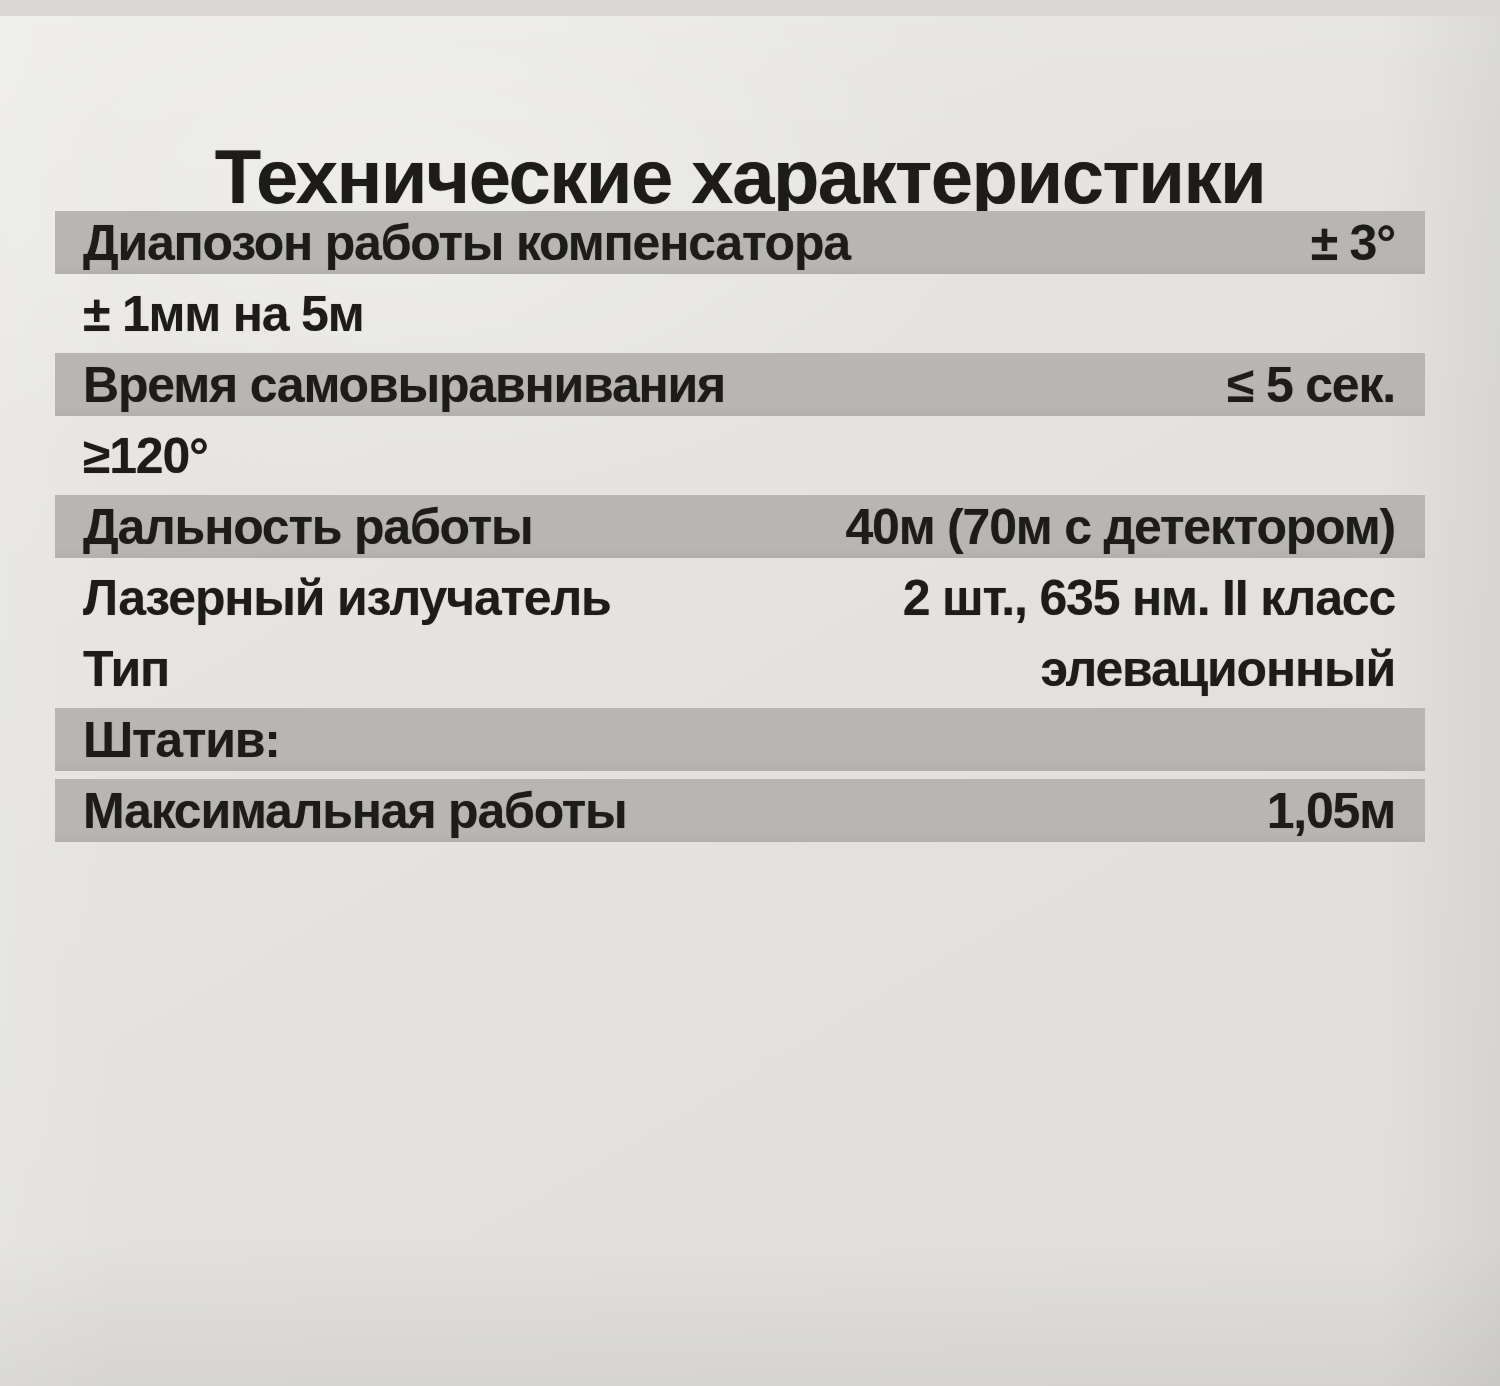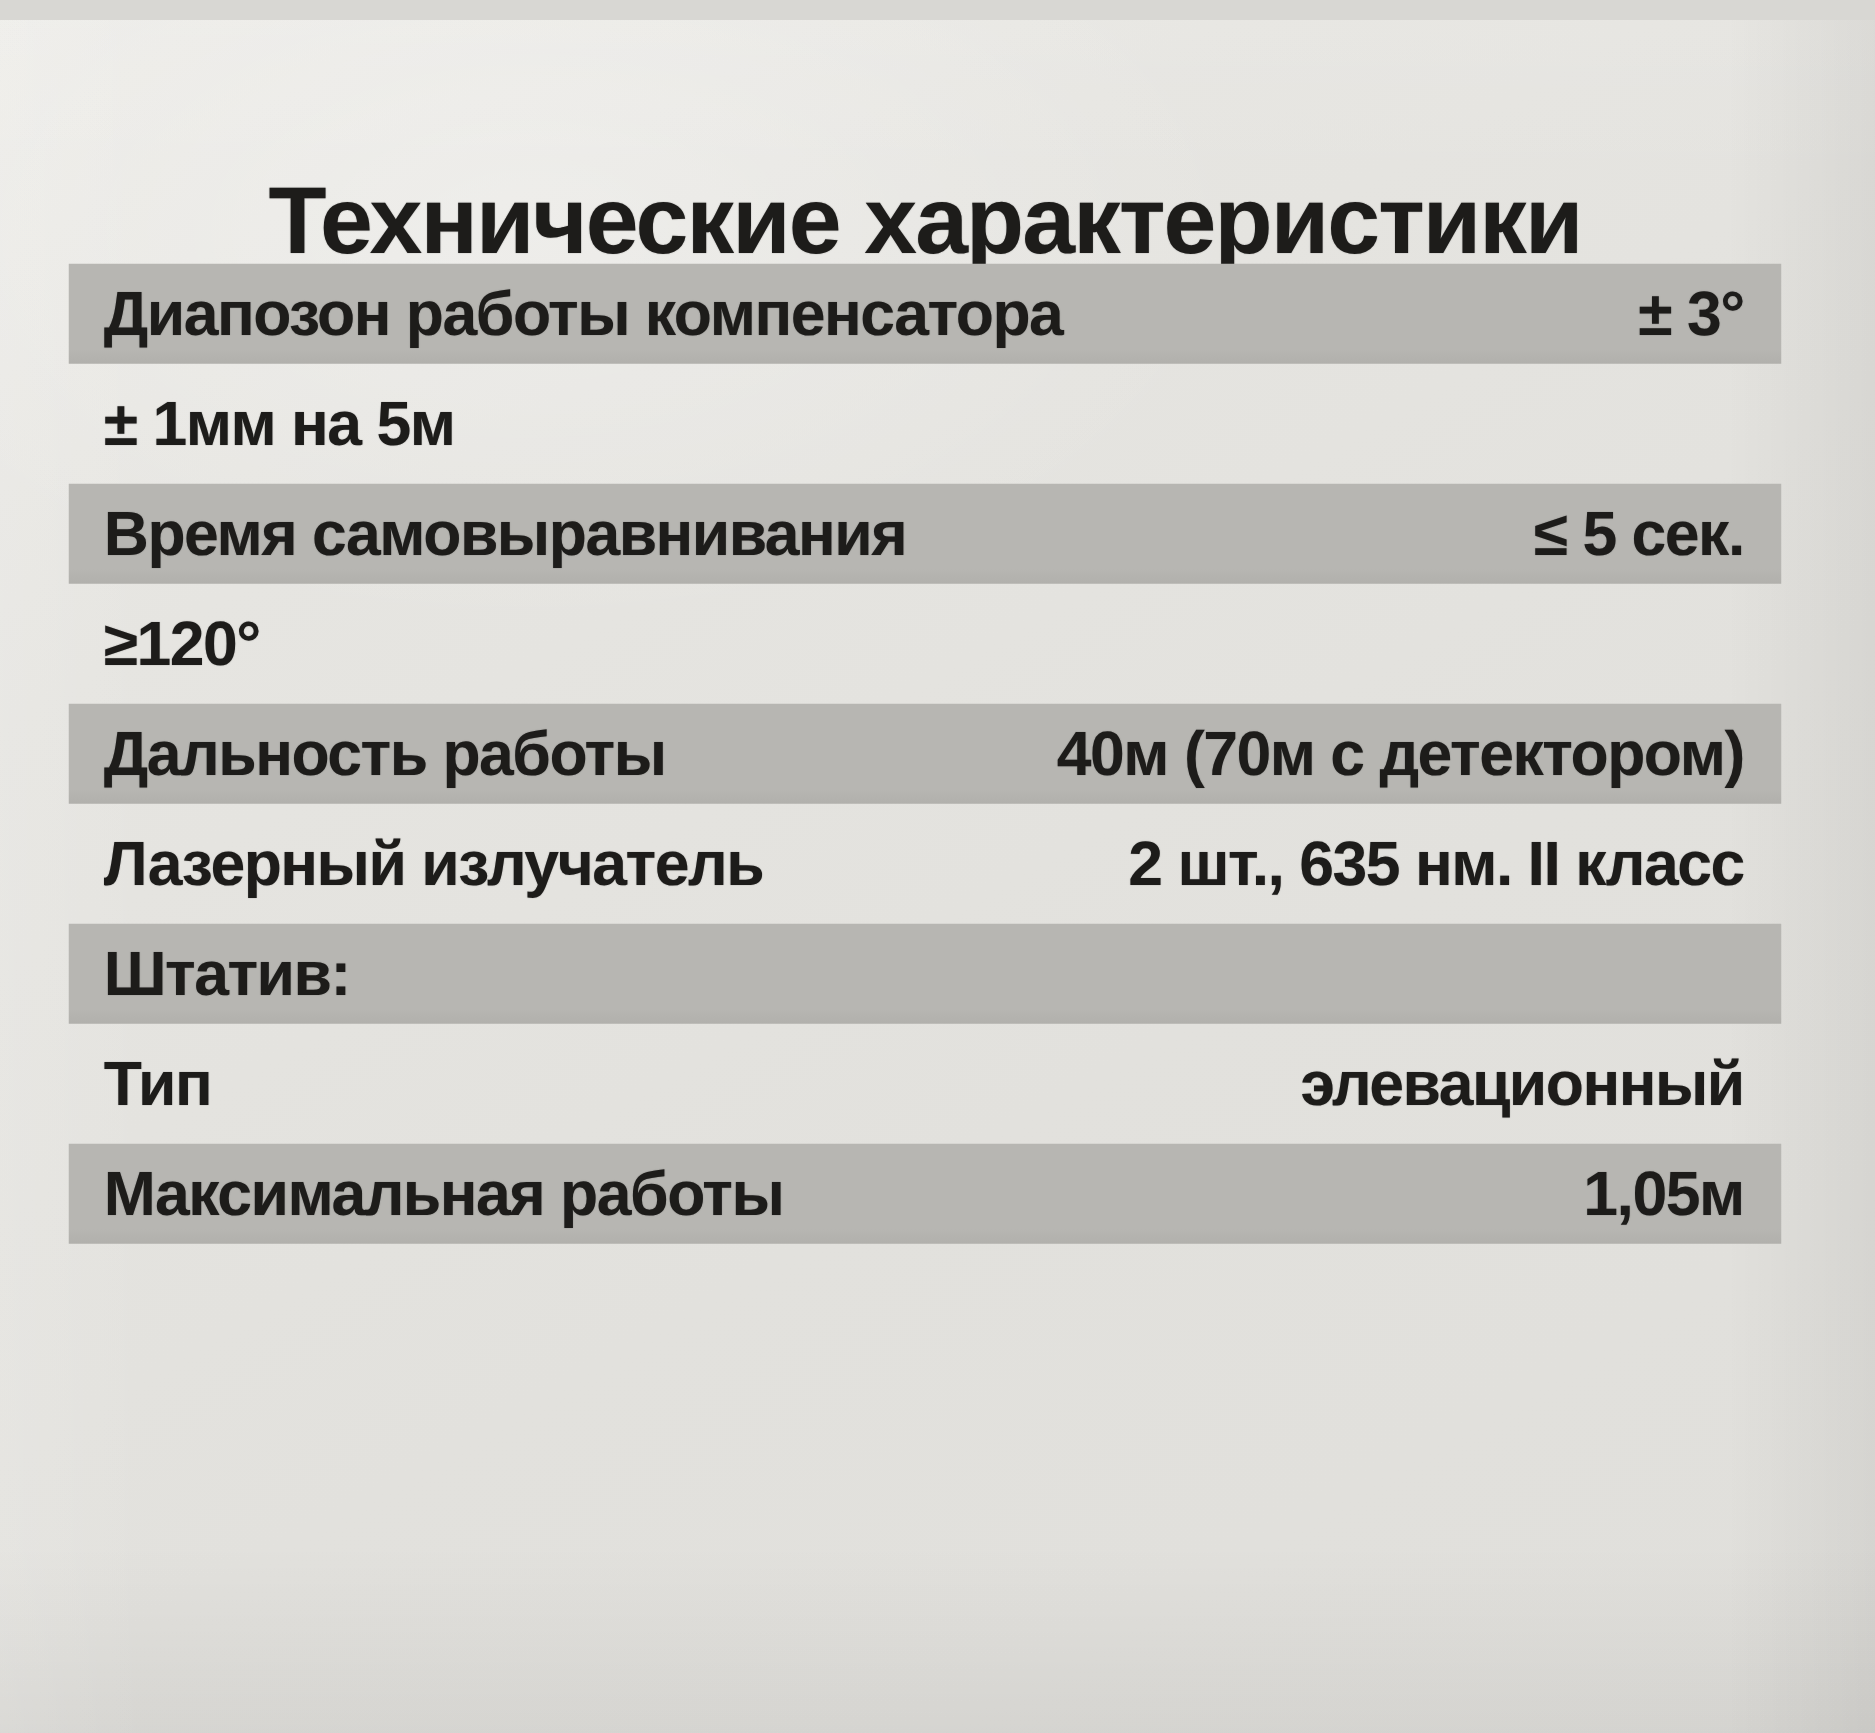--- a/index.html
+++ b/index.html
@@ -30,21 +30,21 @@
     font-size:76px;
     letter-spacing:-1.5px;
     text-shadow:0 0 1px rgba(25,25,25,.45);
     white-space:nowrap;
   }
   .rows{
     position:absolute;
     top:195px;left:55px;width:1370px;
   }
   .row{
-    height:80px;
+    height:63px;
     margin-bottom:8px;
     display:flex;
     align-items:center;
     justify-content:space-between;
     box-sizing:border-box;
     padding:0 30px 0 28px;
     font-size:50px;
     letter-spacing:-1.2px;
     text-shadow:0 0 1px rgba(25,25,25,.4);
     white-space:nowrap;
@@ -86,28 +86,28 @@
   </div>
 
   <div class="row plain">
     <span class="label">Лазерный излучатель</span>
     <span class="value">2 шт., 635 нм. II класс</span>
   </div>
 
 
 
 
+  <div class="row plain">
+    <span class="label">Тип</span>
+    <span class="value">элевационный</span>
+  </div>
+
   <div class="row shaded">
     <span class="label">Штатив:</span>
     <span class="value"></span>
-  </div>
-
-  <div class="row plain">
-    <span class="label">Тип</span>
-    <span class="value">элевационный</span>
   </div>
 
   <div class="row shaded">
     <span class="label">Максимальная работы</span>
     <span class="value">1,05м</span>
   </div>
 </div>
 </div>
 
 </body></html>

